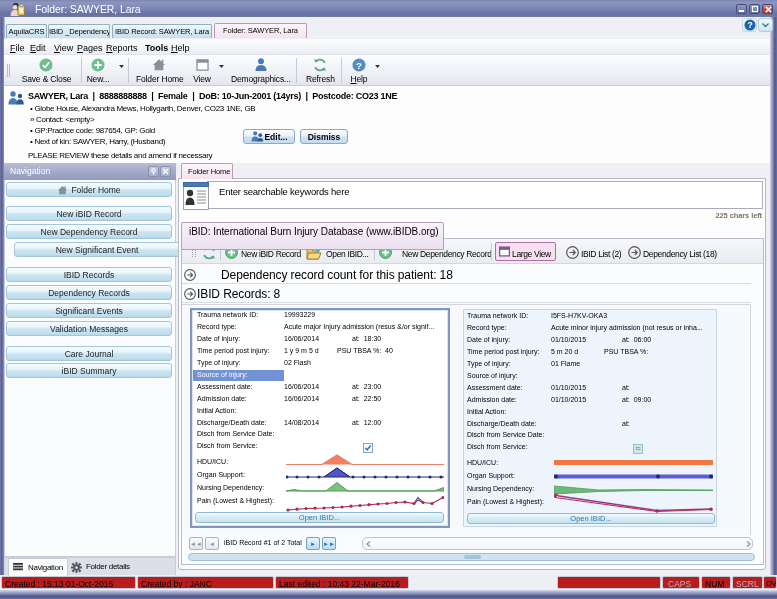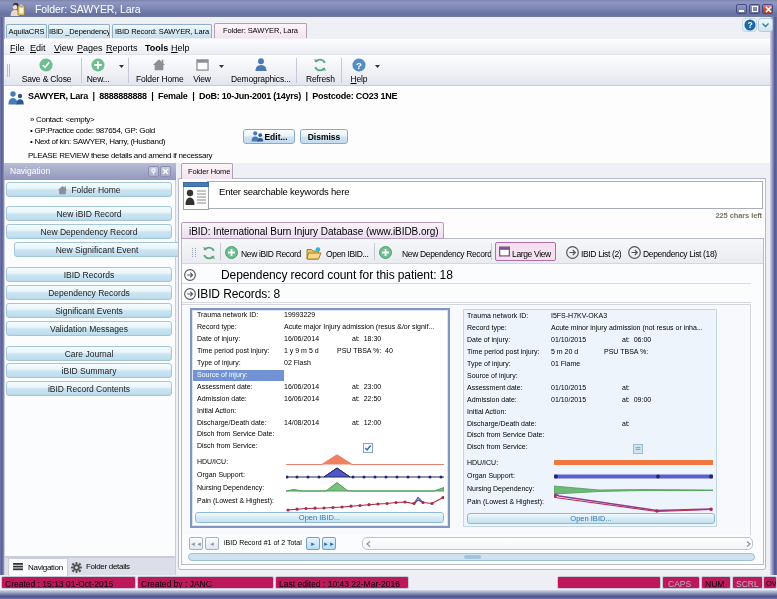--- a/index.html
+++ b/index.html
@@ -32,27 +32,27 @@
 .btn-std { border:1px solid #8aa9c7; border-radius:3px; background:linear-gradient(180deg,#fefefe,#e9f2f9 45%,#cfe2f1 55%,#c4dcee);
   font-size:8.5px; font-weight:bold; text-align:center; }
 #navpanel { left:4px; top:163px; width:172px; height:394px; background:#fbfcfd; border:1px solid #c9cdda; border-top:none;}
 #navhdr { left:4px; top:163px; width:172px; height:17px; background:linear-gradient(180deg,#b8bcd4,#9298bd); color:#fff; font-size:8.5px; }
 .navbtn { left:6px; width:166px; height:15px; border:1px solid #a5c6da; border-radius:3px;
   background:linear-gradient(180deg,#f6fcfe 0%,#e8f5fa 40%,#c9e3f1 55%,#c3e0f0 85%,#b5d8ea 100%);
   text-align:center; font-size:8.5px; color:#222; line-height:14px; white-space:nowrap; }
 #navtabs { left:4px; top:557px; width:172px; height:19px; background:#dcdfe8; border:1px solid #c9cdda; border-top:1px solid #c9cdda;}
 .ltab { position:absolute; height:18px; font-size:8px; letter-spacing:-0.3px; padding:4px 4px 0 19px; white-space:nowrap; }
 #statusbar { left:0px; top:575px; width:777px; height:15px; background:#edeff5; }
-.scell { position:absolute; top:576px; height:13px; border:1px solid #c6cad7; border-radius:2px; padding:2px 0 0 3px; background:#be185d; font-size:8.5px; white-space:nowrap; overflow:hidden;}
+.scell { position:absolute; top:576px; height:13px; border:1px solid #c6cad7; border-radius:2px; padding:2px 0 0 3px; background:#b91c1c; font-size:8.5px; white-space:nowrap; overflow:hidden;}
 #mainbox { left:178px; top:178px; width:588px; height:392px; background:#fdfdfe; border:1px solid #b6bac6; border-radius:0 0 3px 3px;}
 #fhtab { left:181px; top:163px; width:52px; height:16px; background:linear-gradient(180deg,#fdf5fa,#f3e3ee); border:1px solid #b49cba; border-bottom:none;
   border-radius:2px 2px 0 0; font-size:7.5px; letter-spacing:-0.1px; padding:3px 0 0 6px; z-index:2; white-space:nowrap;}
 #searchinput { left:207px; top:181px; width:556px; height:28px; background:#fff; border:1px solid #a9adb9; font-size:9.5px; letter-spacing:-0.2px; padding:4px 0 0 11px; color:#000;}
 #charsleft { left:563px; top:211px; width:199px; text-align:right; font-size:7.5px; font-weight:bold; color:#7b7466; letter-spacing:-0.1px;}
-#ibidtab { left:181px; top:222px; width:263px; height:17px; background:linear-gradient(180deg,#faf3fa,#ecdff0); border:1px solid #b49cba;
+#ibidtab { left:181px; top:222px; width:263px; height:28px; background:linear-gradient(180deg,#faf3fa,#ecdff0); border:1px solid #b49cba;
   border-radius:2px 2px 0 0; font-size:10px; padding:3px 0 0 7px; z-index:2; white-space:nowrap; letter-spacing:-0.05px;}
 #ibidbox { left:181px; top:238px; width:583px; height:327px; background:#fbfcfd; border:1px solid #b8bcc8; }
 #itoolbar { left:182px; top:239px; width:581px; height:25px; background:linear-gradient(180deg,#f6f7fa,#e9ebf1); border-bottom:1px solid #d4d7e0;}
 .ibtxt { position:absolute; font-size:8.5px; letter-spacing:-0.35px; white-space:nowrap; }
 .isep { position:absolute; top:243px; width:1px; height:17px; background:#c6cad6; }
 .seclbl { font-size:12px; letter-spacing:-0.1px; white-space:nowrap;}
 #recarea { left:182px; top:304px; width:569px; height:231px; background:#f7f9fc; border-top:1px solid #d4d6de; border-right:1px solid #d4d6de;}
 #lpanel { left:190px; top:308px; width:260px; height:220px; background:#fff; border:2px solid #8296c2; box-shadow:inset 0 0 0 1px #dbe3f2;}
 #rpanel { left:463px; top:309px; width:254px; height:218px; background:#edf4fc; border:1px solid #c3d6e8; }
 .prow { position:absolute; font-size:7px; white-space:nowrap; }
@@ -112,20 +112,21 @@
   <div class="abs tbtxt" style="left:231px;width:58px;">Demographics...</div>
   <div class="abs tsep" style="left:296px;"></div>
   <div class="abs tsep" style="left:341px;"></div>
   <div class="abs tbtxt" style="left:306px;width:28px;">Refresh</div>
   <div class="abs tbtxt" style="left:350px;width:18px;"><u>H</u>elp</div>
   <svg class="abs tddown" style="left:375px;top:65px;" width="5" height="4" viewBox="0 0 5 4">
       <path d="M0 0 L2.5 3 L5 0 Z" fill="#333"></path>
     </svg>
   <div class="abs" id="patient"></div>
   <div class="abs pline" style="left:28px;top:91px;font-weight:bold;font-size:9px;letter-spacing:-0.25px;">SAWYER, Lara&nbsp; |&nbsp; 8888888888&nbsp; |&nbsp; Female&nbsp; |&nbsp; DoB: 10-Jun-2001 (14yrs)&nbsp; |&nbsp; Postcode: CO23 1NE</div>
+  <div class="abs pline" style="left:30px;top:104px;">• Globe House, Alexandra Mews, Hollygarth, Denver, CO23 1NE, GB</div>
   <div class="abs pline" style="left:30px;top:115px;">» Contact: &lt;empty&gt;</div>
   <div class="abs pline" style="left:30px;top:126px;">• GP:Practice code: 987654, GP: Gold</div>
   <div class="abs pline" style="left:30px;top:137px;">• Next of kin: SAWYER, Harry, (Husband)</div>
   <div class="abs btn-std" style="left:243px;top:129px;width:52px;height:15px;padding:2px 0 0 14px;">Edit...</div>
   <div class="abs btn-std" style="left:300px;top:129px;width:48px;height:15px;padding-top:2px;">Dismiss</div>
   <div class="abs pline" style="left:28px;top:151px;">PLEASE REVIEW these details and amend if necessary</div>
   <div class="abs" id="navpanel"></div>
   <div class="abs" id="navhdr">
       <span style="position:absolute;left:6px;top:3px;">Navigation</span>
     </div>
@@ -135,21 +136,20 @@
       </svg>Folder Home</div>
   <div class="abs navbtn" style="top:206px;">New iBID Record</div>
   <div class="abs navbtn" style="top:224px;">New Dependency Record</div>
   <div class="abs navbtn" style="top:242px;margin-left:8px;">New Significant Event</div>
   <div class="abs navbtn" style="top:267px;">IBID Records</div>
   <div class="abs navbtn" style="top:285px;">Dependency Records</div>
   <div class="abs navbtn" style="top:303px;">Significant Events</div>
   <div class="abs navbtn" style="top:321px;">Validation Messages</div>
   <div class="abs navbtn" style="top:346px;">Care Journal</div>
   <div class="abs navbtn" style="top:363px;">iBID Summary</div>
-  <div class="abs navbtn" style="top:381px;">iBID Record Contents</div>
   <div class="abs" id="navtabs"></div>
   <div class="abs ltab" style="left:8px;top:558px;background:#fbfcfd;border:1px solid #c9cdda;border-bottom:none;z-index:2;">Navigation</div>
   <div class="abs ltab" style="left:67px;top:558px;">Folder details</div>
   <div class="abs" id="statusbar"></div>
   <div class="abs" id="mainbox"></div>
   <div class="abs" id="fhtab">Folder Home</div>
   <div class="abs" id="searchinput">Enter searchable keywords here</div>
   <div class="abs" id="charsleft">225 chars left</div>
   <div class="abs" id="ibidtab">iBID: International Burn Injury Database (www.iBIDB.org)</div>
   <div class="abs" id="ibidbox"></div>

